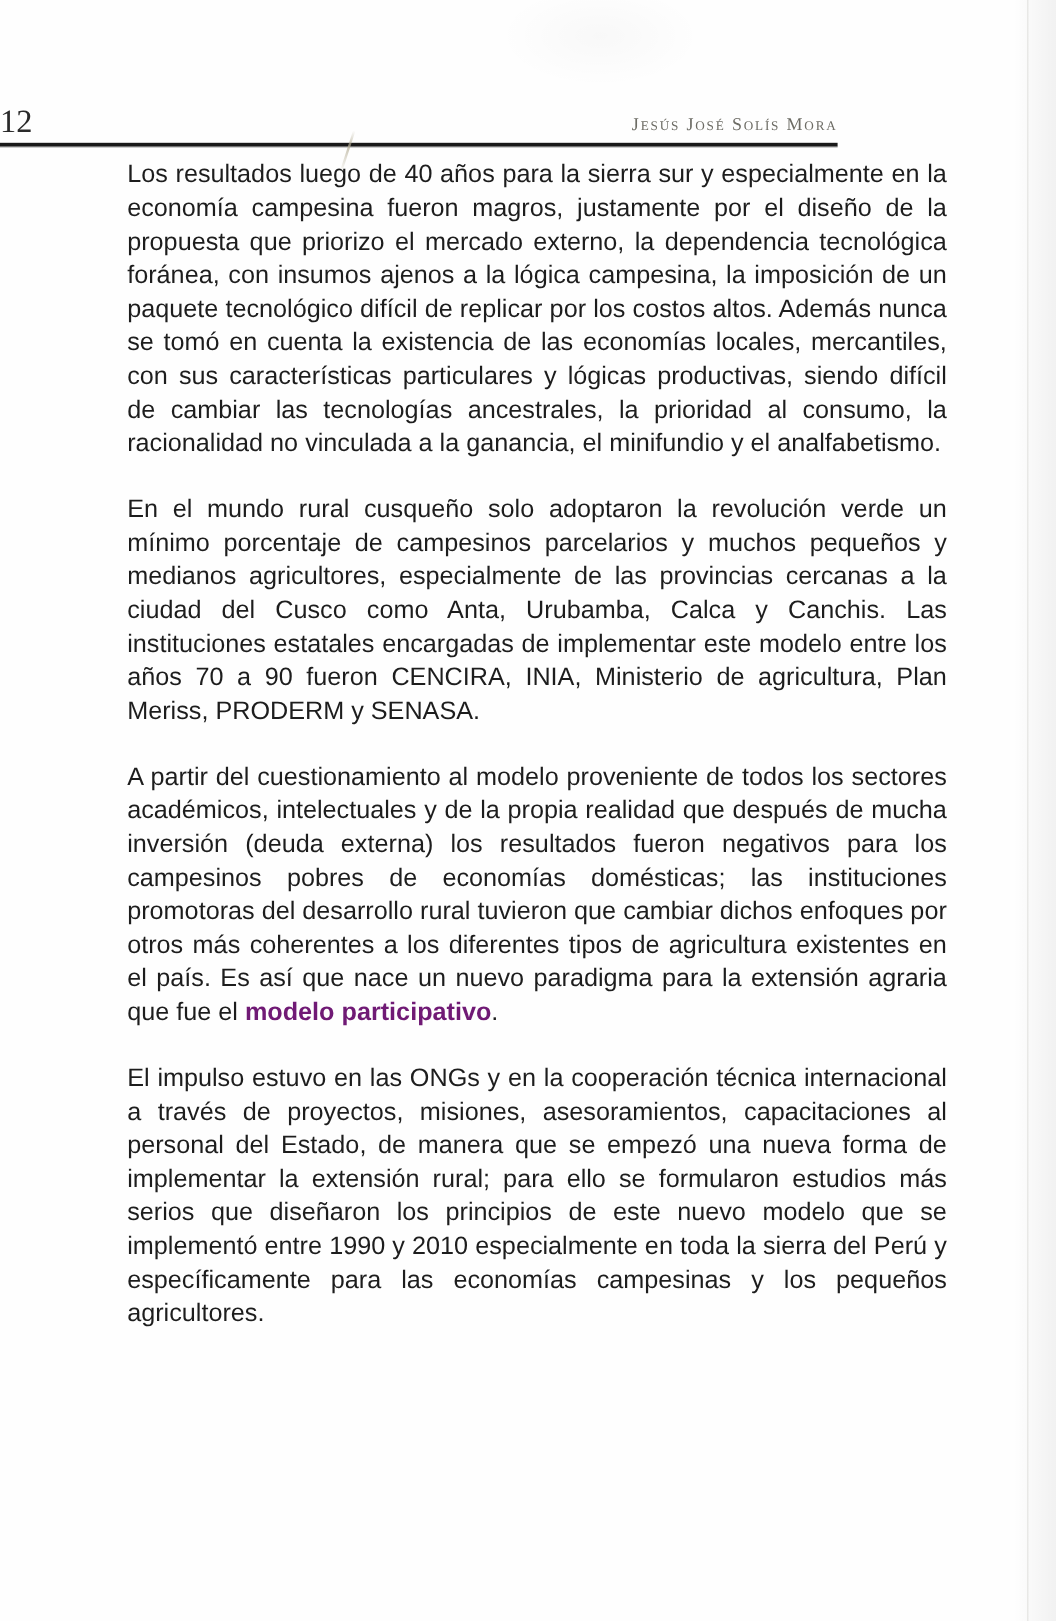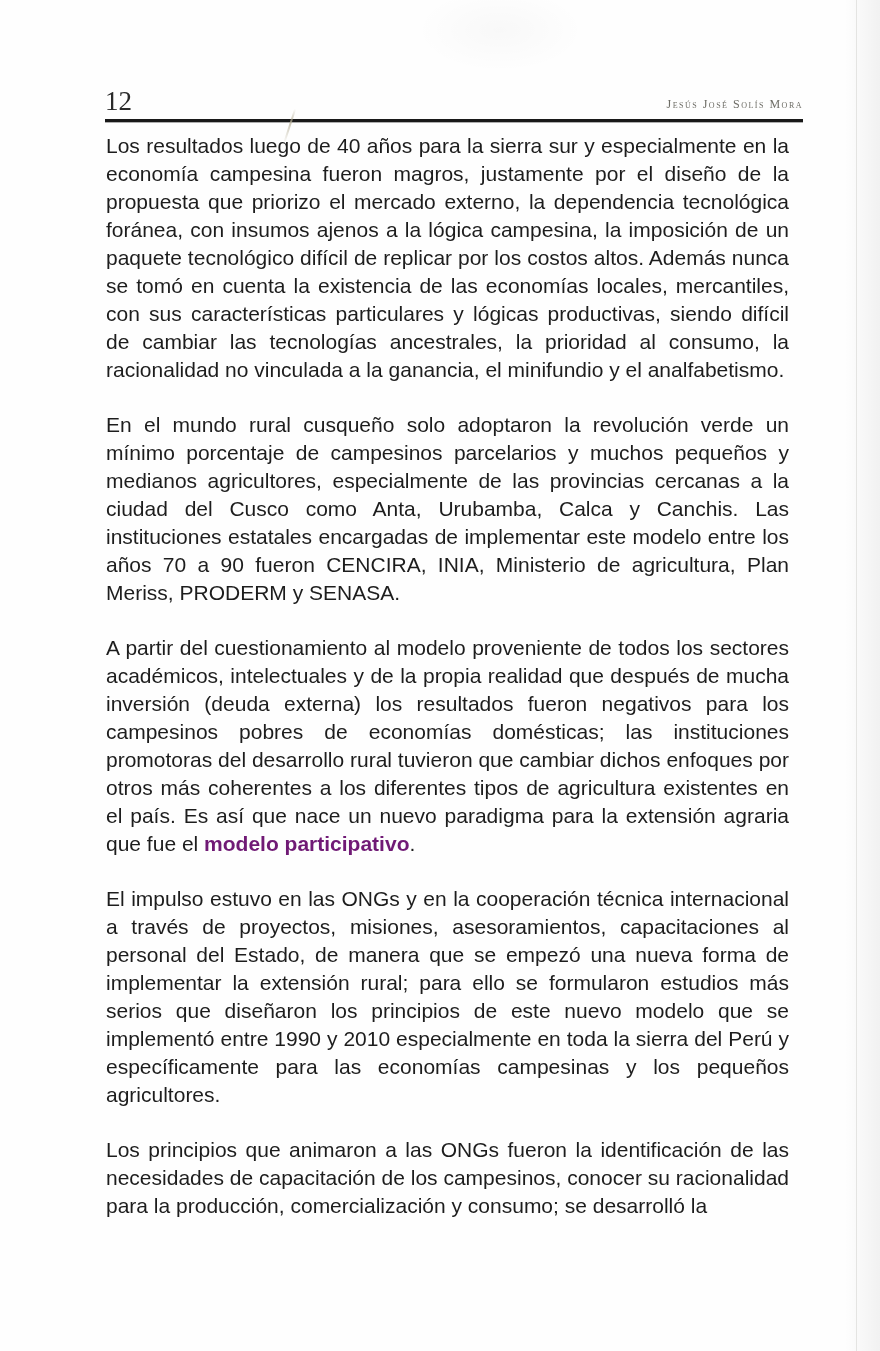--- a/index.html
+++ b/index.html
@@ -27,40 +27,39 @@
   }
   .edge-line {
     position: absolute;
     left: 856px;
     top: 0;
     width: 1px;
     height: 1351px;
     background: #e4e4e2;
   }
   .header {
-    margin-left: 105px;
     width: 698px;
     display: flex;
     justify-content: space-between;
     align-items: flex-end;
     border-bottom: 3px solid #191919;
     box-shadow: 0 1px 0 rgba(25,25,25,0.35);
     padding-bottom: 4px;
   }
   .pagenum {
     font-family: "Liberation Serif", serif;
     font-size: 27px;
     line-height: 27px;
     color: #2a2a2a;
   }
   .author {
     font-family: "Liberation Serif", serif;
     font-variant: small-caps;
     letter-spacing: 1.5px;
-    font-size: 12px;
+    font-size: 15px;
     line-height: 22px;
     color: #6d6c65;
   }
   .scan-artifact {
     position: absolute;
     left: 289px;
     top: 108px;
     width: 2px;
     height: 34px;
     background: linear-gradient(to bottom, rgba(170,160,130,0), #b5ae96 40%, rgba(170,160,130,0.1));
@@ -95,15 +94,14 @@
     <span class="author">Jesús José Solís Mora</span>
   </div>
 
   <div class="scan-artifact"></div>
 
   <div class="content">
     <p>Los resultados luego de 40 años para la sierra sur y especialmente en la economía campesina fueron magros, justamente por el diseño de la propuesta que priorizo el mercado externo, la dependencia tecnológica foránea, con insumos ajenos a la lógica campesina, la imposición de un paquete tecnológico difícil de replicar por los costos altos. Además nunca se tomó en cuenta la existencia de las economías locales, mercantiles, con sus características particulares y lógicas productivas, siendo difícil de cambiar las tecnologías ancestrales, la prioridad al consumo, la racionalidad no vinculada a la ganancia, el minifundio y el analfabetismo.</p>
     <p>En el mundo rural cusqueño solo adoptaron la revolución verde un mínimo porcentaje de campesinos parcelarios y muchos pequeños y medianos agricultores, especialmente de las provincias cercanas a la ciudad del Cusco como Anta, Urubamba, Calca y Canchis. Las instituciones estatales encargadas de implementar este modelo entre los años 70 a 90 fueron CENCIRA, INIA, Ministerio de agricultura, Plan Meriss, PRODERM y SENASA.</p>
     <p><span>A partir del cuestionamiento al modelo proveniente de todos los sectores académicos, intelectuales y de la propia realidad que después de mucha inversión (deuda externa) los resultados fueron negativos para los campesinos pobres de economías domésticas; las instituciones promotoras del desarrollo rural tuvieron que cambiar dichos enfoques por otros más coherentes a los diferentes tipos de agricultura existentes en el país. Es así que nace un nuevo paradigma para la extensión agraria que fue el </span><strong>modelo participativo</strong><span>.</span></p>
     <p>El impulso estuvo en las ONGs y en la cooperación técnica internacional a través de proyectos, misiones, asesoramientos, capacitaciones al personal del Estado, de manera que se empezó una nueva forma de implementar la extensión rural; para ello se formularon estudios más serios que diseñaron los principios de este nuevo modelo que se implementó entre 1990 y 2010 especialmente en toda la sierra del Perú y específicamente para las economías campesinas y los pequeños agricultores.</p>
-    <p>Los principios que animaron a las ONGs fueron la identificación de las necesidades de capacitación de los campesinos, conocer su racionalidad para la producción, comercialización y consumo; se desarrolló la</p>
   </div>
 </div>
 
 </body></html>

